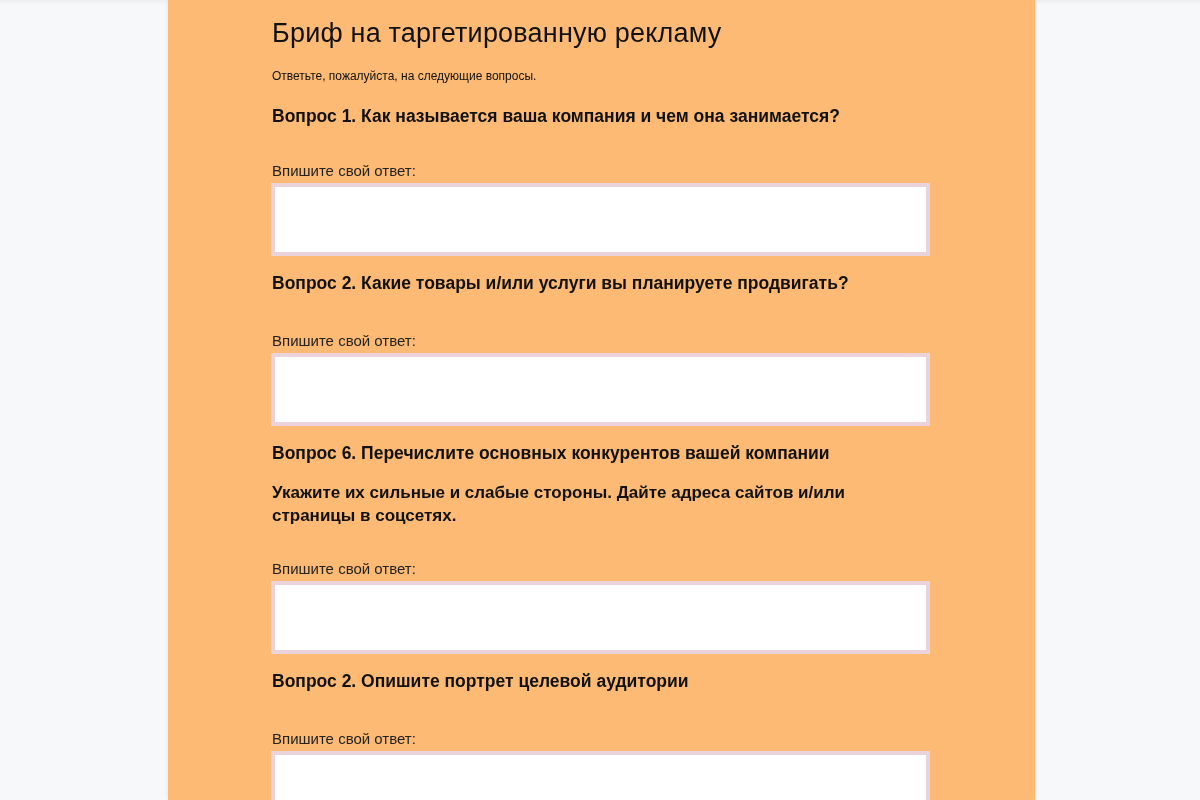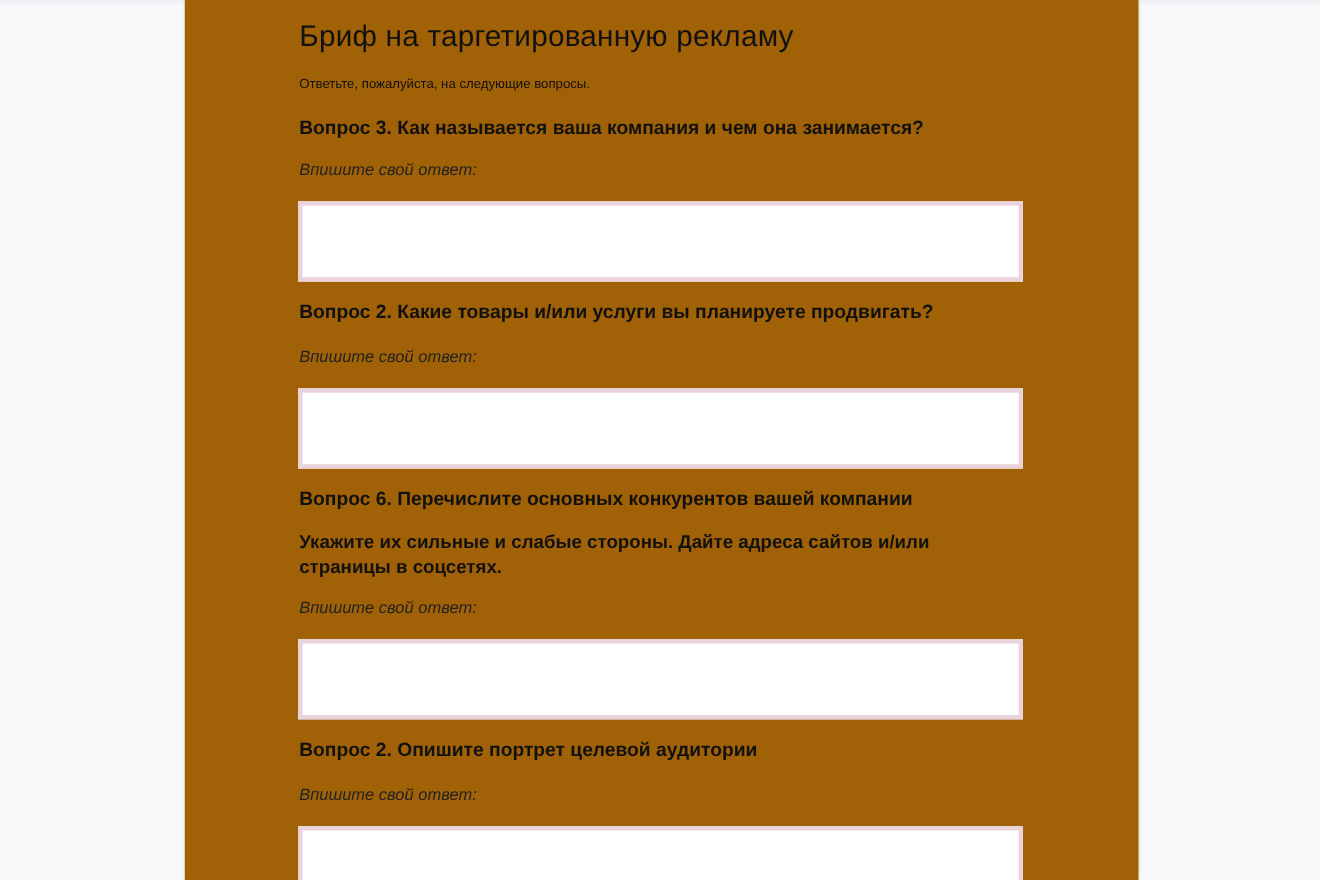--- a/index.html
+++ b/index.html
@@ -5,53 +5,53 @@
   html, body { margin:0; padding:0; }
   body {
     width:1200px; height:800px; overflow:hidden;
     background:#f7f8fa;
     font-family:"Liberation Sans", sans-serif;
     color:#111;
     position:relative;
   }
   .page {
     position:absolute; left:168px; top:0; width:867px; height:800px;
-    background:#a16207;
+    background:#fdba74;
     box-shadow: 0 0 4px rgba(0,0,0,0.10);
   }
   .topshade {
     position:absolute; left:0; top:0; width:1200px; height:5px;
     background:linear-gradient(#eceef1, rgba(236,238,241,0));
   }
   .content { position:absolute; left:104px; top:0; width:660px; }
   .title {
     position:absolute; top:18px; left:0;
     font-size:27px; font-weight:normal; letter-spacing:0.2px; white-space:nowrap;
   }
   .intro { position:absolute; top:69px; left:0; font-size:12px; white-space:nowrap; }
   .q { position:absolute; left:0; font-size:17.5px; font-weight:bold; white-space:nowrap; }
-  .hint { position:absolute; left:0; font-size:15px; font-style:italic; color:#222; white-space:nowrap; }
+  .hint { position:absolute; left:0; font-size:15px; color:#222; white-space:nowrap;margin-top:16px; }
   .desc { position:absolute; left:0; font-size:17px; line-height:23px; width:620px;font-weight:bold; }
   .answer {
     position:absolute; left:-1px; width:651px; height:65px;
     border:4px solid #ead3db; background:#fff; box-sizing:content-box;
     outline:none; resize:none; padding:0; margin:0;
   }
 </style>
 </head>
 <body>
 
 <div class="topshade"></div>
 
 <div class="page">
   <div class="content">
     <div class="title">Бриф на таргетированную рекламу</div>
     <div class="intro">Ответьте, пожалуйста, на следующие вопросы.</div>
 
-    <div class="q" style="top:106px;">Вопрос 3.  Как называется ваша компания и чем она занимается?</div>
+    <div class="q" style="top:106px;">Вопрос 1.  Как называется ваша компания и чем она занимается?</div>
     <div class="hint" style="top:146px;">Впишите свой ответ:</div>
     <textarea class="answer" style="top: 183px;"></textarea>
 
     <div class="q" style="top:273px;">Вопрос 2. Какие товары и/или услуги вы планируете продвигать?</div>
     <div class="hint" style="top:316px;">Впишите свой ответ:</div>
     <textarea class="answer" style="top: 353px;"></textarea>
 
     <div class="q" style="top:443px;">Вопрос 6. Перечислите основных конкурентов вашей компании</div>
     <div class="desc" style="top:481px;">Укажите их сильные и слабые стороны. Дайте адреса сайтов и/или страницы в соцсетях.</div>
     <div class="hint" style="top:544px;">Впишите свой ответ:</div>

